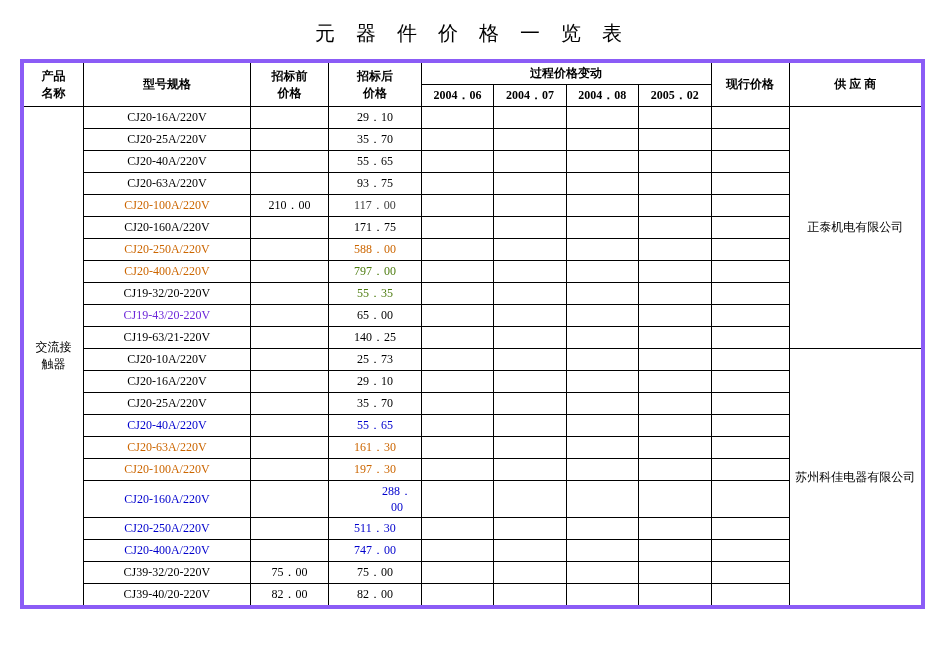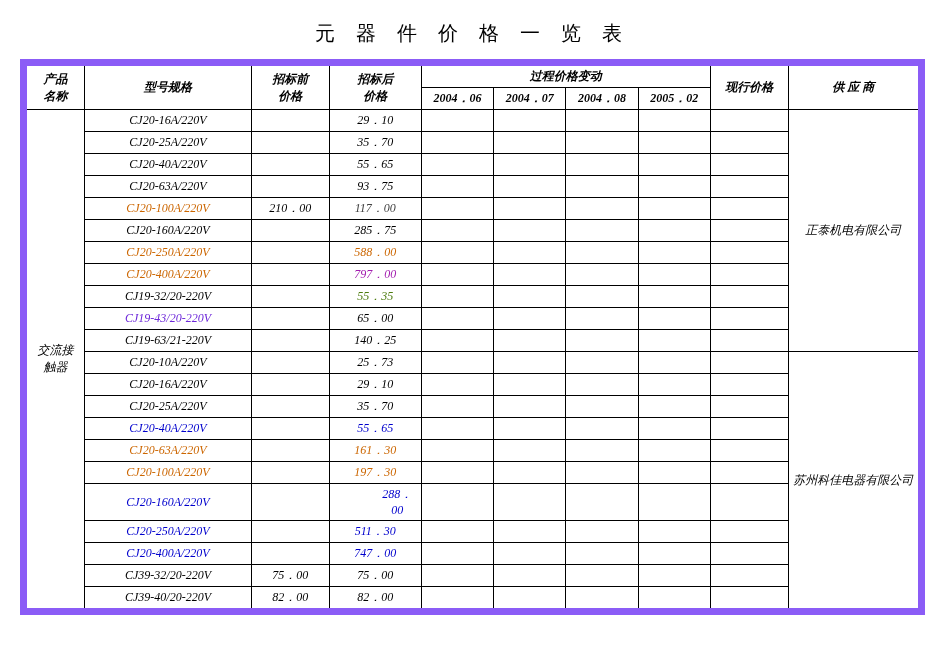--- a/index.html
+++ b/index.html
@@ -16,22 +16,21 @@
     .page-title {
       text-align: center;
       font-size: 20px;
       letter-spacing: 8px;
       margin-bottom: 12px;
       font-weight: normal;
     }
     .main-table {
       width: 100%;
       border-collapse: collapse;
-      border: 7px solid #8b5cf6;
-      font-style: italic;
+      border: 4px solid #8b5cf6;
     }
     .main-table th, .main-table td {
       border: 1px solid #000;
       padding: 2px 4px;
       text-align: center;
       vertical-align: middle;
     }
     .main-table th {
       background: #fff;
       font-weight: bold;
@@ -140,41 +139,41 @@
         <td class="price-cell" style="color: #404040;">117．00</td>
         <td></td>
         <td></td>
         <td></td>
         <td></td>
         <td></td>
       </tr>
       <tr>
         <td class="model-cell" style="color: rgb(0, 0, 0);">CJ20-160A/220V</td>
         <td class="price-cell"></td>
-        <td class="price-cell" style="color: rgb(0, 0, 0);">285．75</td>
+        <td class="price-cell" style="color: rgb(0, 0, 0);">171．75</td>
         <td></td>
         <td></td>
         <td></td>
         <td></td>
         <td></td>
       </tr>
       <tr>
         <td class="model-cell" style="color: rgb(204, 102, 0);">CJ20-250A/220V</td>
         <td class="price-cell"></td>
         <td class="price-cell" style="color: rgb(204, 102, 0);">588．00</td>
         <td></td>
         <td></td>
         <td></td>
         <td></td>
         <td></td>
       </tr>
       <tr>
         <td class="model-cell" style="color: rgb(204, 102, 0);">CJ20-400A/220V</td>
         <td class="price-cell"></td>
-        <td class="price-cell" style="color: #a21caf;">797．00</td>
+        <td class="price-cell" style="color: #4d7c0f;">797．00</td>
         <td></td>
         <td></td>
         <td></td>
         <td></td>
         <td></td>
       </tr>
       <tr>
         <td class="model-cell" style="color: rgb(0, 0, 0);">CJ19-32/20-220V</td>
         <td class="price-cell"></td>
         <td class="price-cell" style="color: #4d7c0f;">55．35</td>

